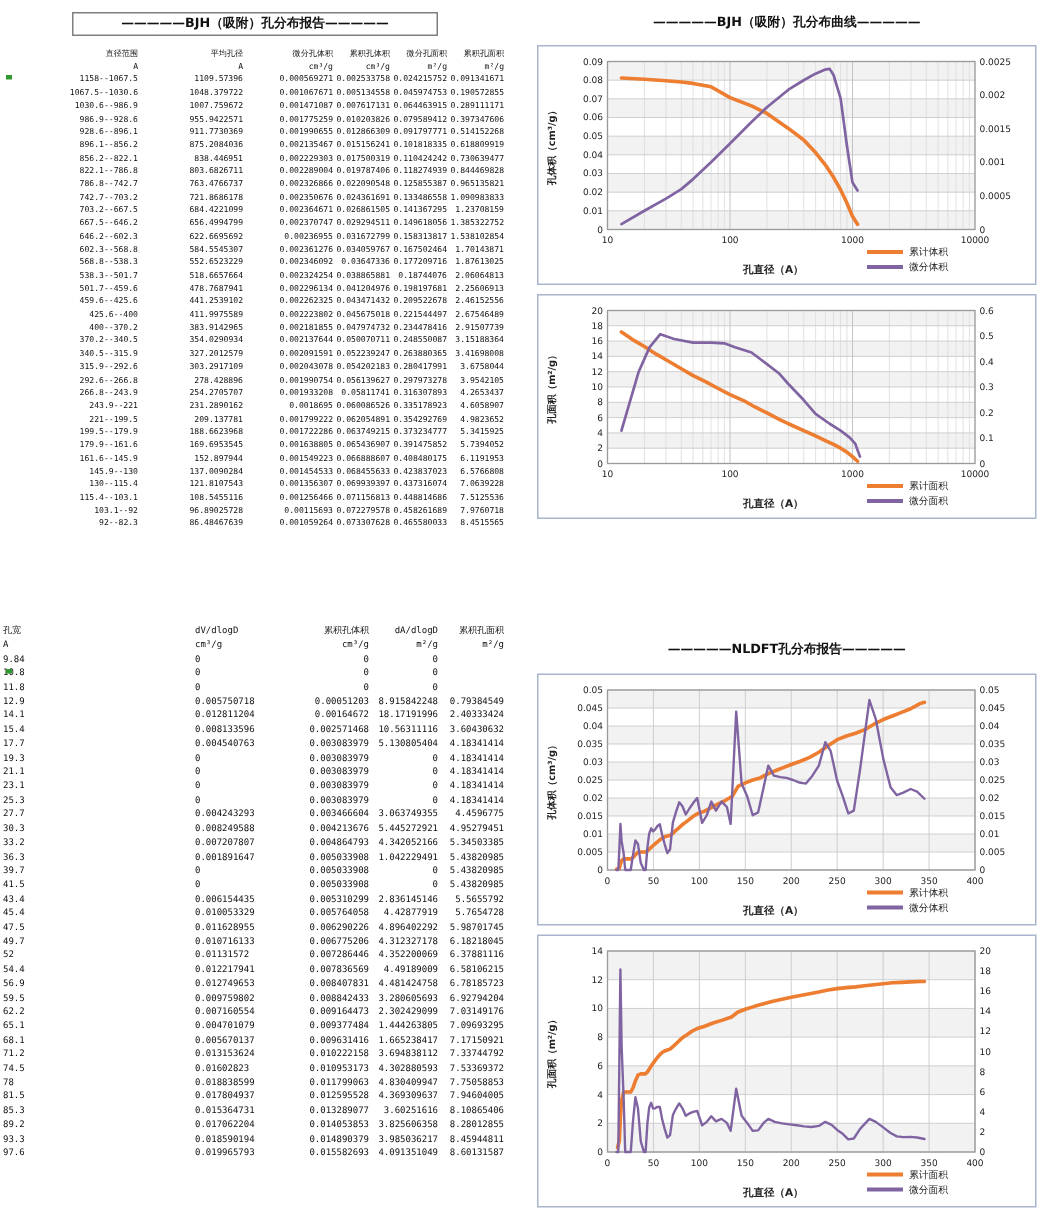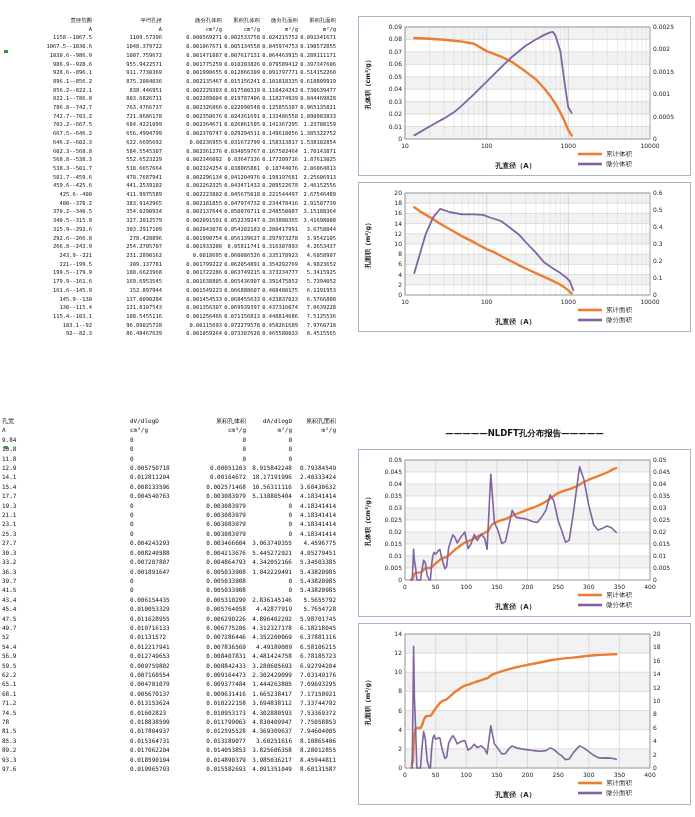--- a/index.html
+++ b/index.html
@@ -27,20 +27,23 @@
   #chart-bjh-area{margin-top:6px;height:148px;}
   #chart-nldft-vol{margin-top:9px;height:166px;}
   #chart-nldft-area{margin-top:6px;height:180px;}
   .mark{position:absolute;width:4px;height:3px;background:#2f9a2f;}
   svg text{font-family:"DejaVu Sans",sans-serif;}
 </style>
 </head>
 <body>
 
 <section class="quad" id="q-bjh-report">
+  <div class="title-box">
+    <span>—————BJH（吸附）孔分布报告—————</span>
+  </div>
   <span class="mark" style="left:2px;top:42px;"></span>
   <table class="report-table" id="bjh-table">
       <colgroup>
         <col style="width: 92px;">
         <col style="width: 70px;">
         <col style="width: 60px;">
         <col style="width: 38px;">
         <col style="width: 38px;">
         <col style="width: 38px;">
       </colgroup>
@@ -341,20 +344,21 @@
           <td style="text-align: right;">0.001059264</td>
           <td style="text-align: right;">0.073307628</td>
           <td style="text-align: right;">0.465580033</td>
           <td style="text-align: right;">8.4515565</td>
         </tr>
       </tbody>
     </table>
 </section>
 
 <section class="quad" id="q-bjh-curves">
+  <div class="section-title">—————BJH（吸附）孔分布曲线—————</div>
   <div class="chart-box" id="chart-bjh-vol"><svg width="331" height="158" viewBox="0 0 331 158">
         <g>
           <rect x="46" y="10" width="245" height="12.444444444444436" fill="#000" opacity="0.05"></rect>
           <rect x="46" y="34.88888888888887" width="245" height="12.444444444444464" fill="#000" opacity="0.05"></rect>
           <rect x="46" y="59.77777777777777" width="245" height="12.444444444444457" fill="#000" opacity="0.05"></rect>
           <rect x="46" y="84.66666666666667" width="245" height="12.444444444444443" fill="#000" opacity="0.05"></rect>
           <rect x="46" y="109.55555555555554" width="245" height="12.444444444444457" fill="#000" opacity="0.05"></rect>
         </g>
         <g>
           <line x1="46" y1="10" x2="46" y2="122" stroke="#bdbdbd" stroke-width="0.6"></line>

